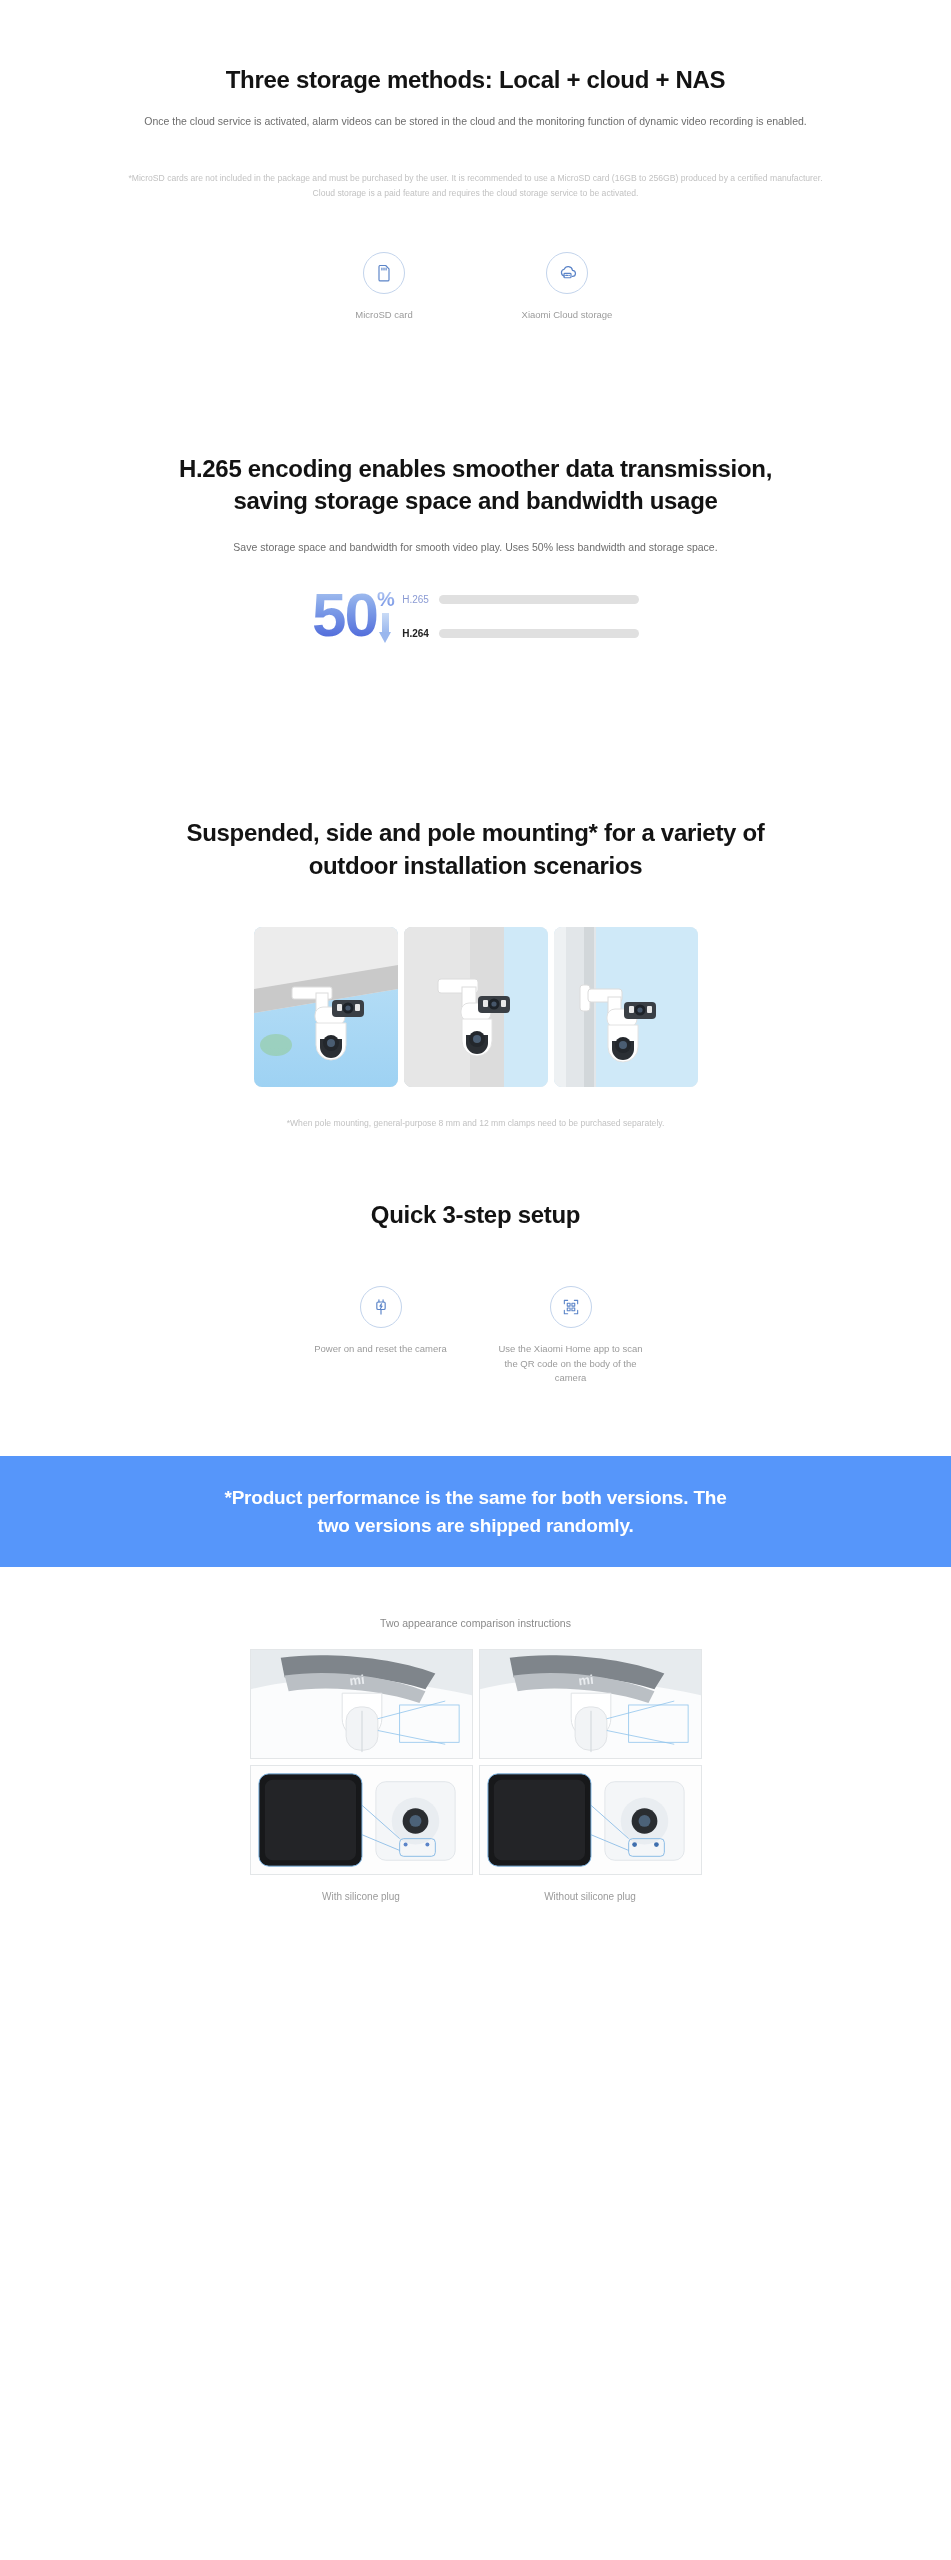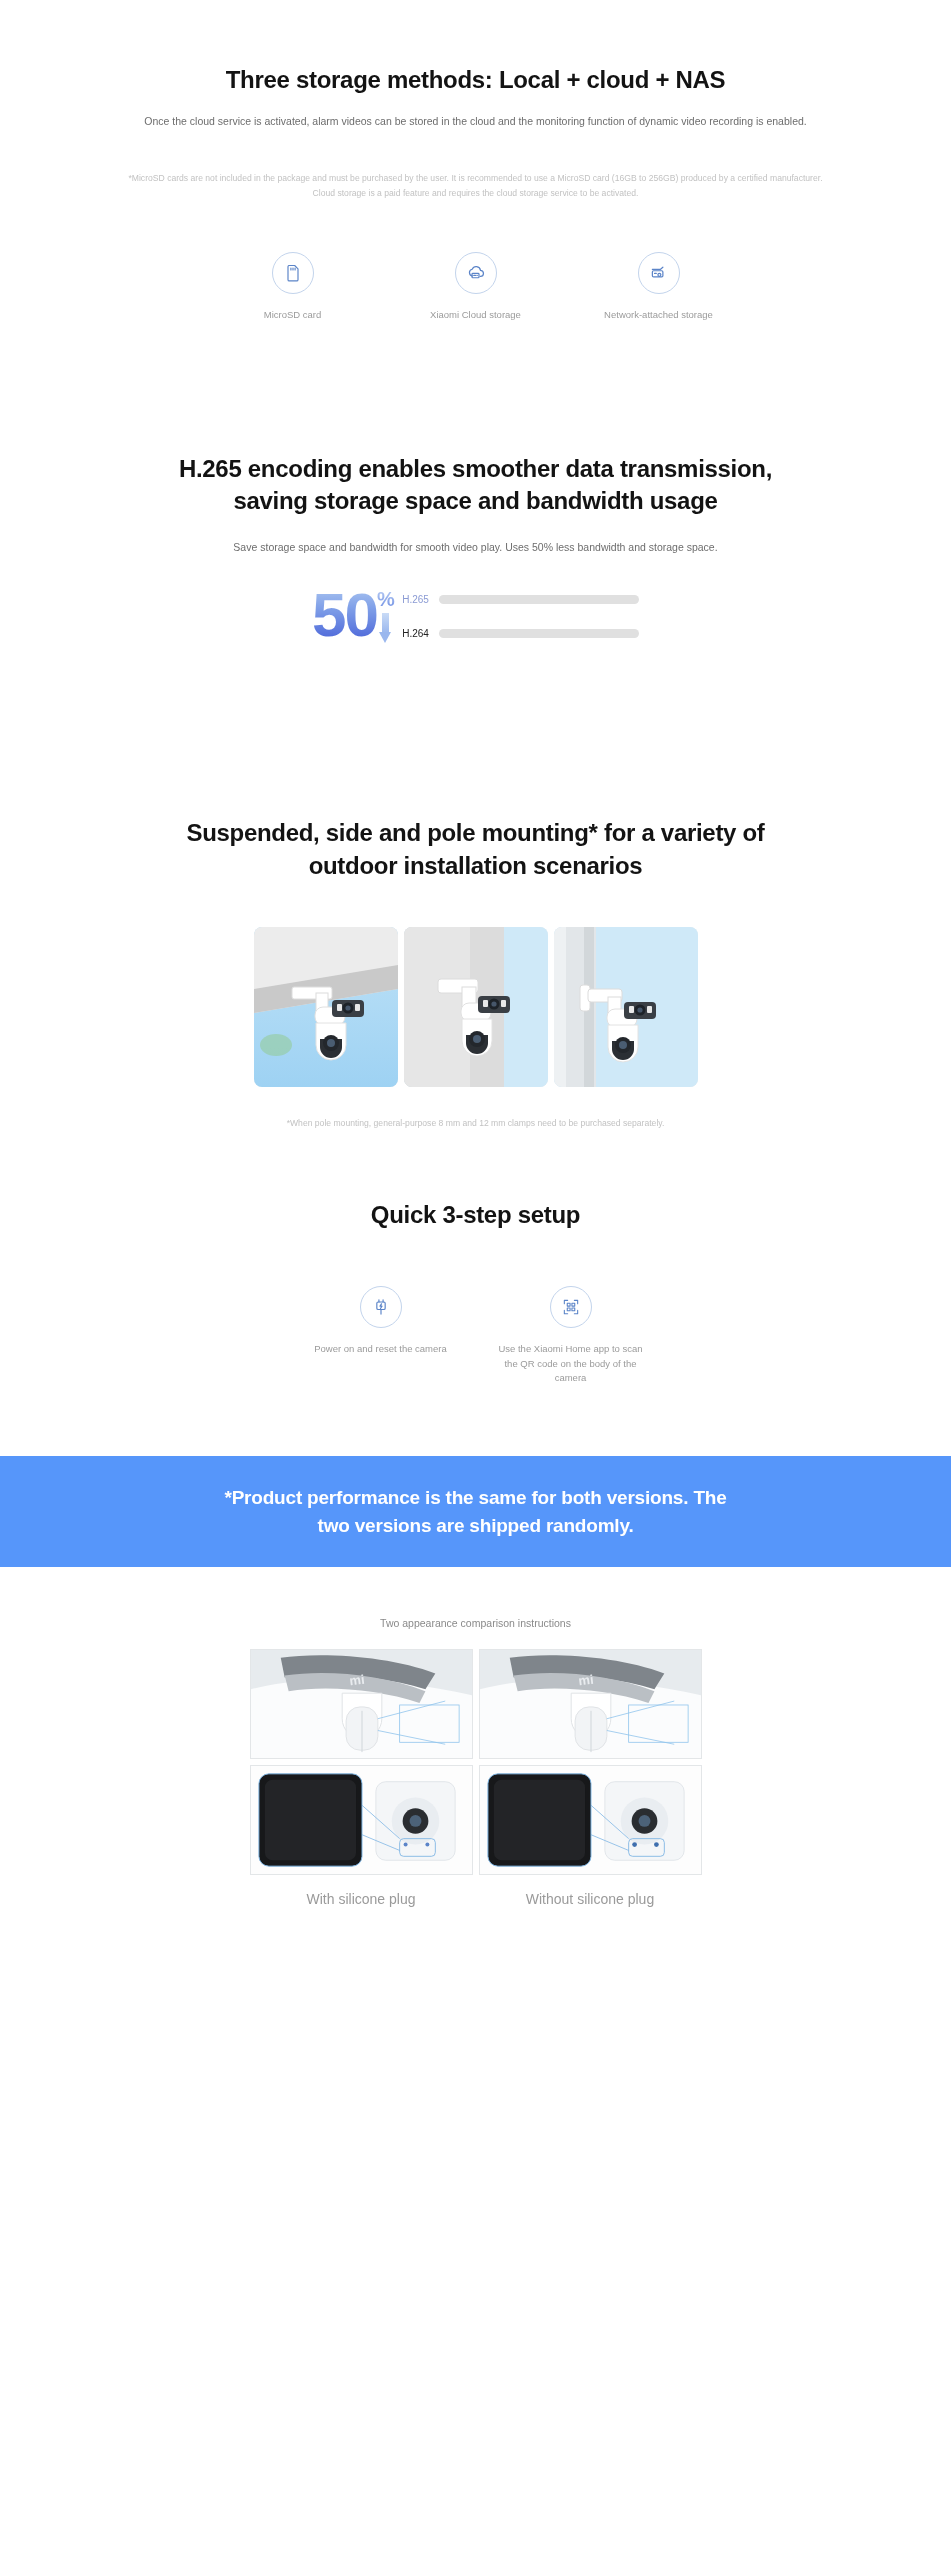--- a/index.html
+++ b/index.html
@@ -115,21 +115,21 @@
     position: absolute; left: 0; top: 19px;
     width: 0; height: 0;
     border-left: 6.5px solid transparent;
     border-right: 6.5px solid transparent;
     border-top: 11px solid #9ab7ee;
   }
   .bars { display: flex; flex-direction: column; gap: 23px; }
   .bar-row { display: flex; align-items: center; gap: 10px; }
   .bar-label { font-size: 10px; width: 34px; text-align: right; }
   .bar-label.l265 { color: #8b9bd4; }
-  .bar-label.l264 { color: #222; font-weight: normal; }
+  .bar-label.l264 { color: #222; font-weight: bold; }
   .bar-track {
     width: 200px; height: 9px;
     border-radius: 5px;
     background: #e0e0e0;
     overflow: hidden;
   }
   .bar-fill {
     height: 100%;
     border-radius: 5px;
     background: linear-gradient(90deg, #5656d6 0%, #6f7fe0 45%, #6fb4f0 100%);
@@ -183,21 +183,21 @@
     width: 223px; height: 110px;
     border: 1px solid #e3e6e8;
     background: #fff;
     overflow: hidden;
     position: relative;
   }
   .cmp-cell + .cmp-cell { margin-top: 6px; }
   .cmp-cell svg { display: block; width: 100%; height: 100%; }
   .cmp-caption {
     margin-top: 16px;
-    font-size: 14px;
+    font-size: 10px;
     color: #9a9a9a;
     text-align: center;
   }
 </style>
 </head>
 <body>
 
 <div class="page">
 
   <div class="section" style="padding-top:64px;">
@@ -224,31 +224,20 @@
           <svg width="21" height="21" viewBox="0 0 24 24" fill="none" stroke="#5b84c8" stroke-width="1.4" stroke-linecap="round" stroke-linejoin="round">
             <path d="M17.5 16.5a3.5 3.5 0 0 0 .2-7 5 5 0 0 0-9.5-1.2A3.9 3.9 0 0 0 8.6 16"></path>
             <rect x="8" y="13" width="8" height="5" rx="1"></rect>
             <line x1="10" y1="15.4" x2="12" y2="15.4"></line>
             <line x1="13.6" y1="15.4" x2="14" y2="15.4"></line>
           </svg>
         </span>
         <span class="icon-label">Xiaomi Cloud storage</span>
       </div>
 
-      <div class="icon-cell">
-        <span class="icon-circle">
-          <svg width="21" height="21" viewBox="0 0 24 24" fill="none" stroke="#5b84c8" stroke-width="1.4" stroke-linecap="round" stroke-linejoin="round">
-            <path d="M5 8.5h9l3-2.5"></path>
-            <rect x="5" y="10" width="12" height="7" rx="1.3"></rect>
-            <circle cx="13" cy="14.6" r="1.7"></circle>
-            <line x1="7.5" y1="13" x2="9.5" y2="13"></line>
-          </svg>
-        </span>
-        <span class="icon-label">Network-attached storage</span>
-      </div>
 
     </div>
   </div>
 
   <div class="section" style="padding-top:131px;">
     <div class="h2" style="max-width:600px;margin:0 auto;">H.265 encoding enables smoother data transmission, saving storage space and bandwidth usage</div>
     <div class="sub" style="margin-top:21px;">Save storage space and bandwidth for smooth video play. Uses 50% less bandwidth and storage space.</div>
 
     <div class="ratio-wrap" style="margin-top:31px;">
       <div style="display:flex;align-items:flex-start;">

